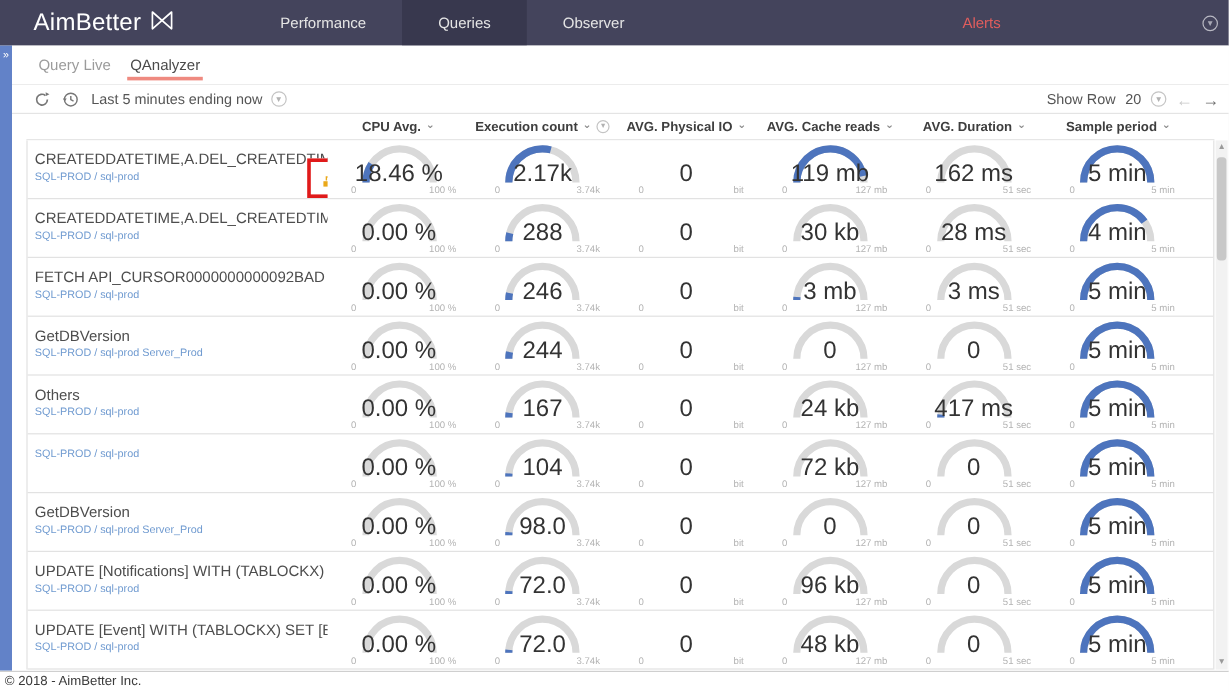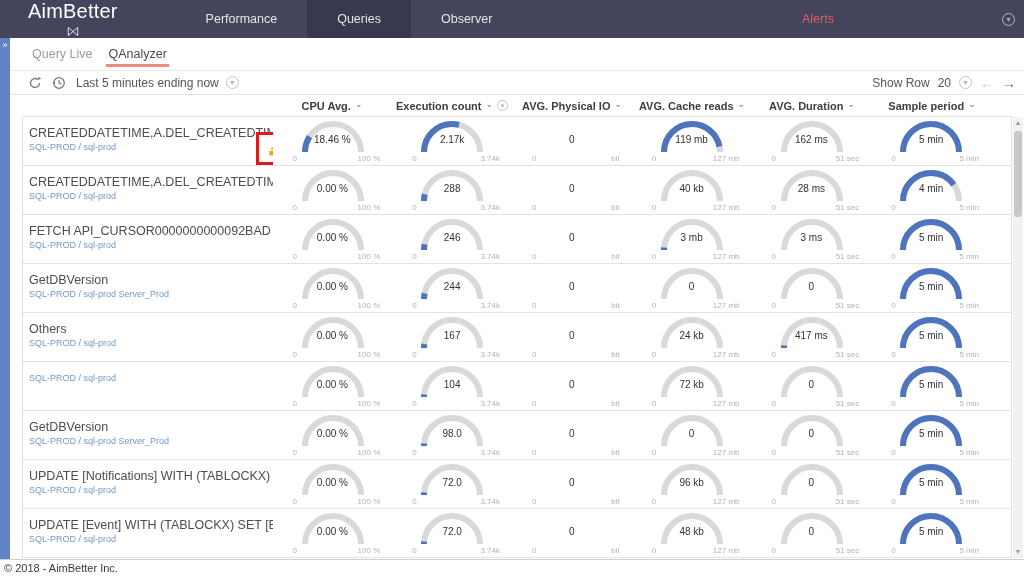--- a/index.html
+++ b/index.html
@@ -1,21 +1,21 @@
 <!DOCTYPE html>
 <html><head>
 <meta charset="utf-8">
 <style>
   * { margin:0; padding:0; box-sizing:border-box; }
   body { font-family:"Liberation Sans","DejaVu Sans",sans-serif; background:#e9e9e9; }
   #app { position:relative; width:1024px; height:576px; background:#fff; overflow:hidden; }
 
   
   .navbar { position:absolute; left:0; top:0; width:1024px; height:38px; background:#44445c; display:flex; align-items:stretch; }
-  .logo { display:flex; align-items:center; gap:6px; margin-left:28px; color:#fff; font-size:20px; font-weight:400; letter-spacing:.2px;flex-direction:column; }
+  .logo { display:flex; align-items:center; gap:6px; margin-left:28px; color:#fff; font-size:20px; font-weight:400; letter-spacing:.2px; }
   .logo svg { margin-top:-4px; }
   .nav-items { display:flex; margin-left:58px; }
   .nav-item { color:#e5e5e5; font-size:12.5px; padding:0 30px; display:flex; align-items:center; cursor:pointer; }
   .nav-item.active { background:#38384e; }
   .nav-alerts { position:absolute; left:802px; top:0; height:38px; display:flex; align-items:center; font-size:12.5px; cursor:pointer; }
   .nav-gear { position:absolute; right:9px; top:13px; }
 
   .circle-chev { display:inline-flex; width:13px; height:13px; border:1px solid #b8b8c2; border-radius:50%; align-items:center; justify-content:center; color:#a9a9b5; font-size:8px; line-height:1; }
   .circle-chev.light { border-color:#c4c4c4; color:#b2b2b2; }
 
@@ -48,21 +48,21 @@
   
   .rows { position:absolute; left:22px; top:117px; width:990px; border-left:1px solid #e2e2e2; border-right:1px solid #e2e2e2; background:#fff; }
   .trow { position:relative; display:flex; height:49px; border-bottom:1px solid #e2e2e2; padding-right:20px; }
   .qcell { position:relative; width:250px; padding:9px 0 0 6px; overflow:hidden; }
   .qname { font-size:12.5px; color:#4d4d4d; white-space:nowrap; overflow:hidden; }
   .qsub { font-size:9px; color:#6f9ad0; margin-top:2px; white-space:nowrap; }
   .hlbox { position:absolute; left:233px; top:15px; width:47px; height:33px; border:3px solid #e01a1a; display:flex; align-items:center; justify-content:center; background:#fff; }
 
   .mcell { position:relative; width:120px; height:100%; }
   .garc { position:absolute; left:27px; top:2px; }
-  .gval { position:absolute; left:0; right:0; top:17px; text-align:center; font-size:10px; color:#333; }
+  .gval { position:absolute; left:0; right:0; top:17px; text-align:center; font-size:20px; color:#333; }
   .gmin { position:absolute; left:20px; top:37px; font-size:8px; color:#b3b3b3; }
   .gmax { position:absolute; right:12px; top:37px; font-size:8px; color:#b3b3b3; }
 
   
   .vscroll { position:absolute; left:1013px; top:117px; width:10px; height:441px; background:#f2f2f2; }
   .vs-btn { position:absolute; left:0; width:10px; height:12px; color:#9a9a9a; font-size:7px; text-align:center; line-height:12px; cursor:pointer; }
   .vs-btn.up { top:0; }
   .vs-btn.down { bottom:0; }
   .vs-thumb { position:absolute; left:1px; top:14px; width:8px; height:86px; background:#c8c8c8; border-radius:3px; cursor:pointer; }
 
@@ -243,21 +243,21 @@
         </div>
         <div class="mcell">
           <div class="gval">0</div>
           <div class="gmin">0</div>
           <div class="gmax">bit</div>
         </div>
         <div class="mcell">
           <svg class="garc" width="66" height="37" viewBox="0 0 66 37">
             <path d="M5 33 A28 28 0 0 1 61 33" fill="none" stroke="#d9d9d9" stroke-width="6"></path>
           </svg>
-          <div class="gval">40 kb</div>
+          <div class="gval">30 kb</div>
           <div class="gmin">0</div>
           <div class="gmax">127 mb</div>
         </div>
         <div class="mcell">
           <svg class="garc" width="66" height="37" viewBox="0 0 66 37">
             <path d="M5 33 A28 28 0 0 1 61 33" fill="none" stroke="#d9d9d9" stroke-width="6"></path>
           </svg>
           <div class="gval">28 ms</div>
           <div class="gmin">0</div>
           <div class="gmax">51 sec</div>

